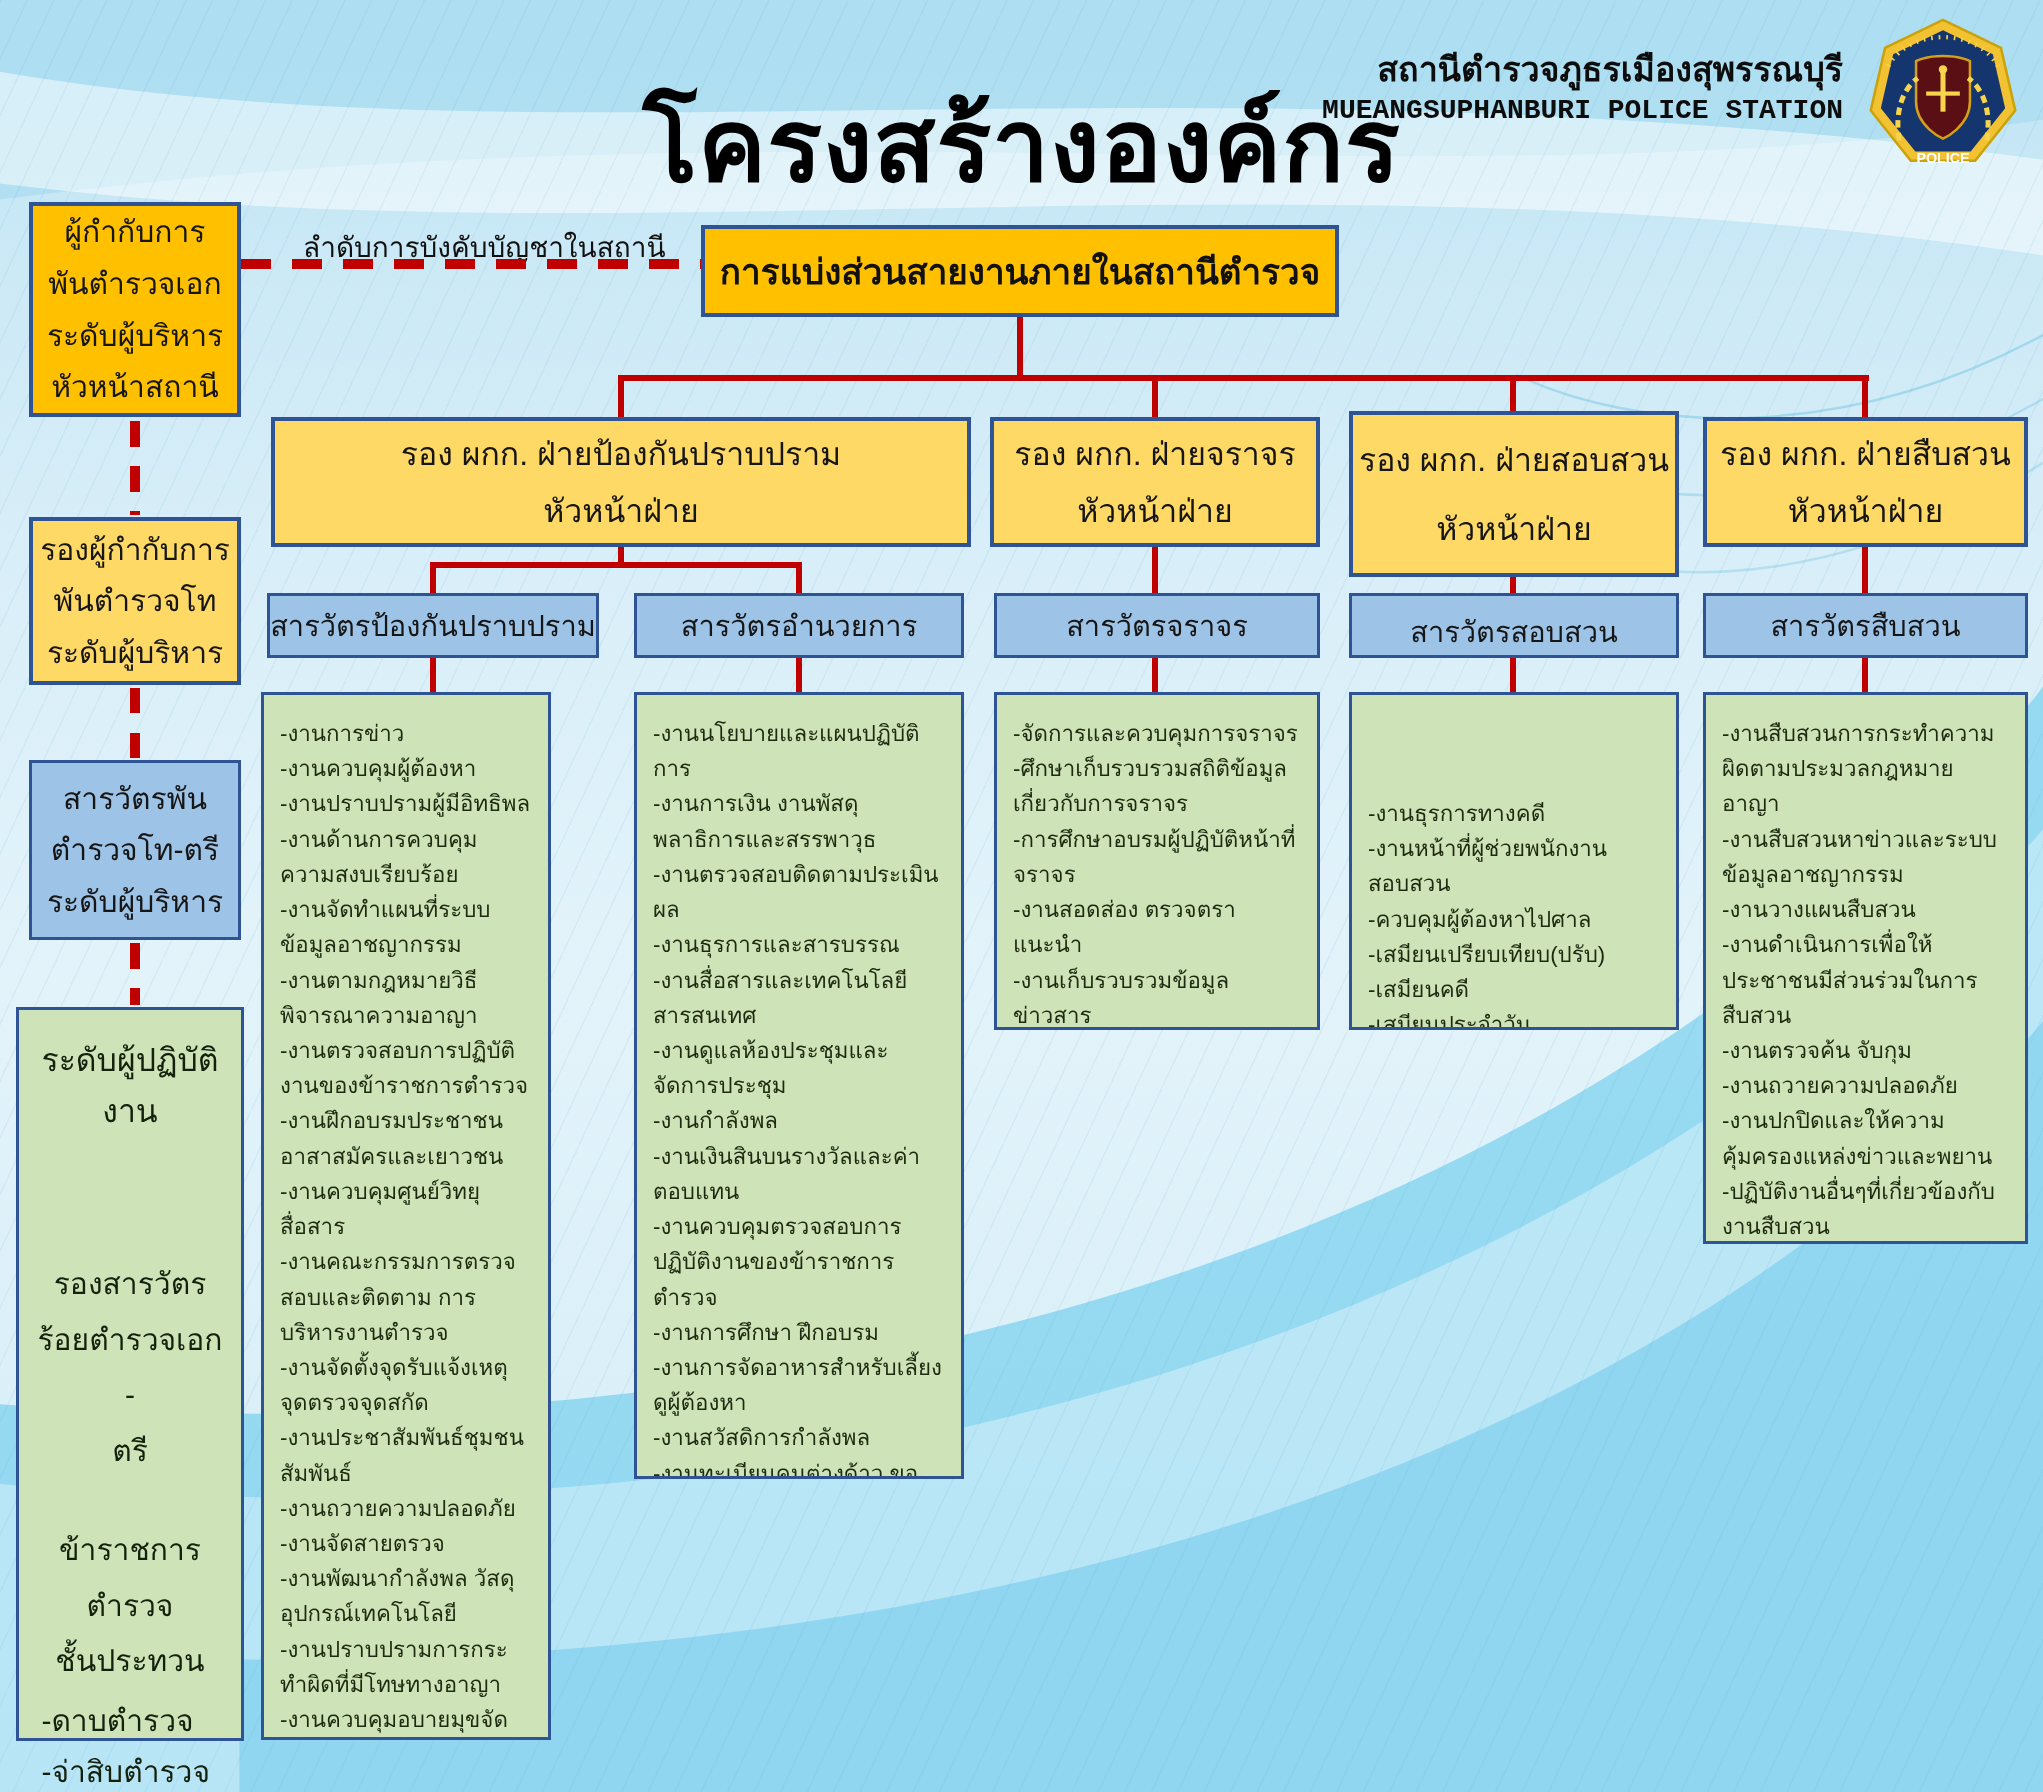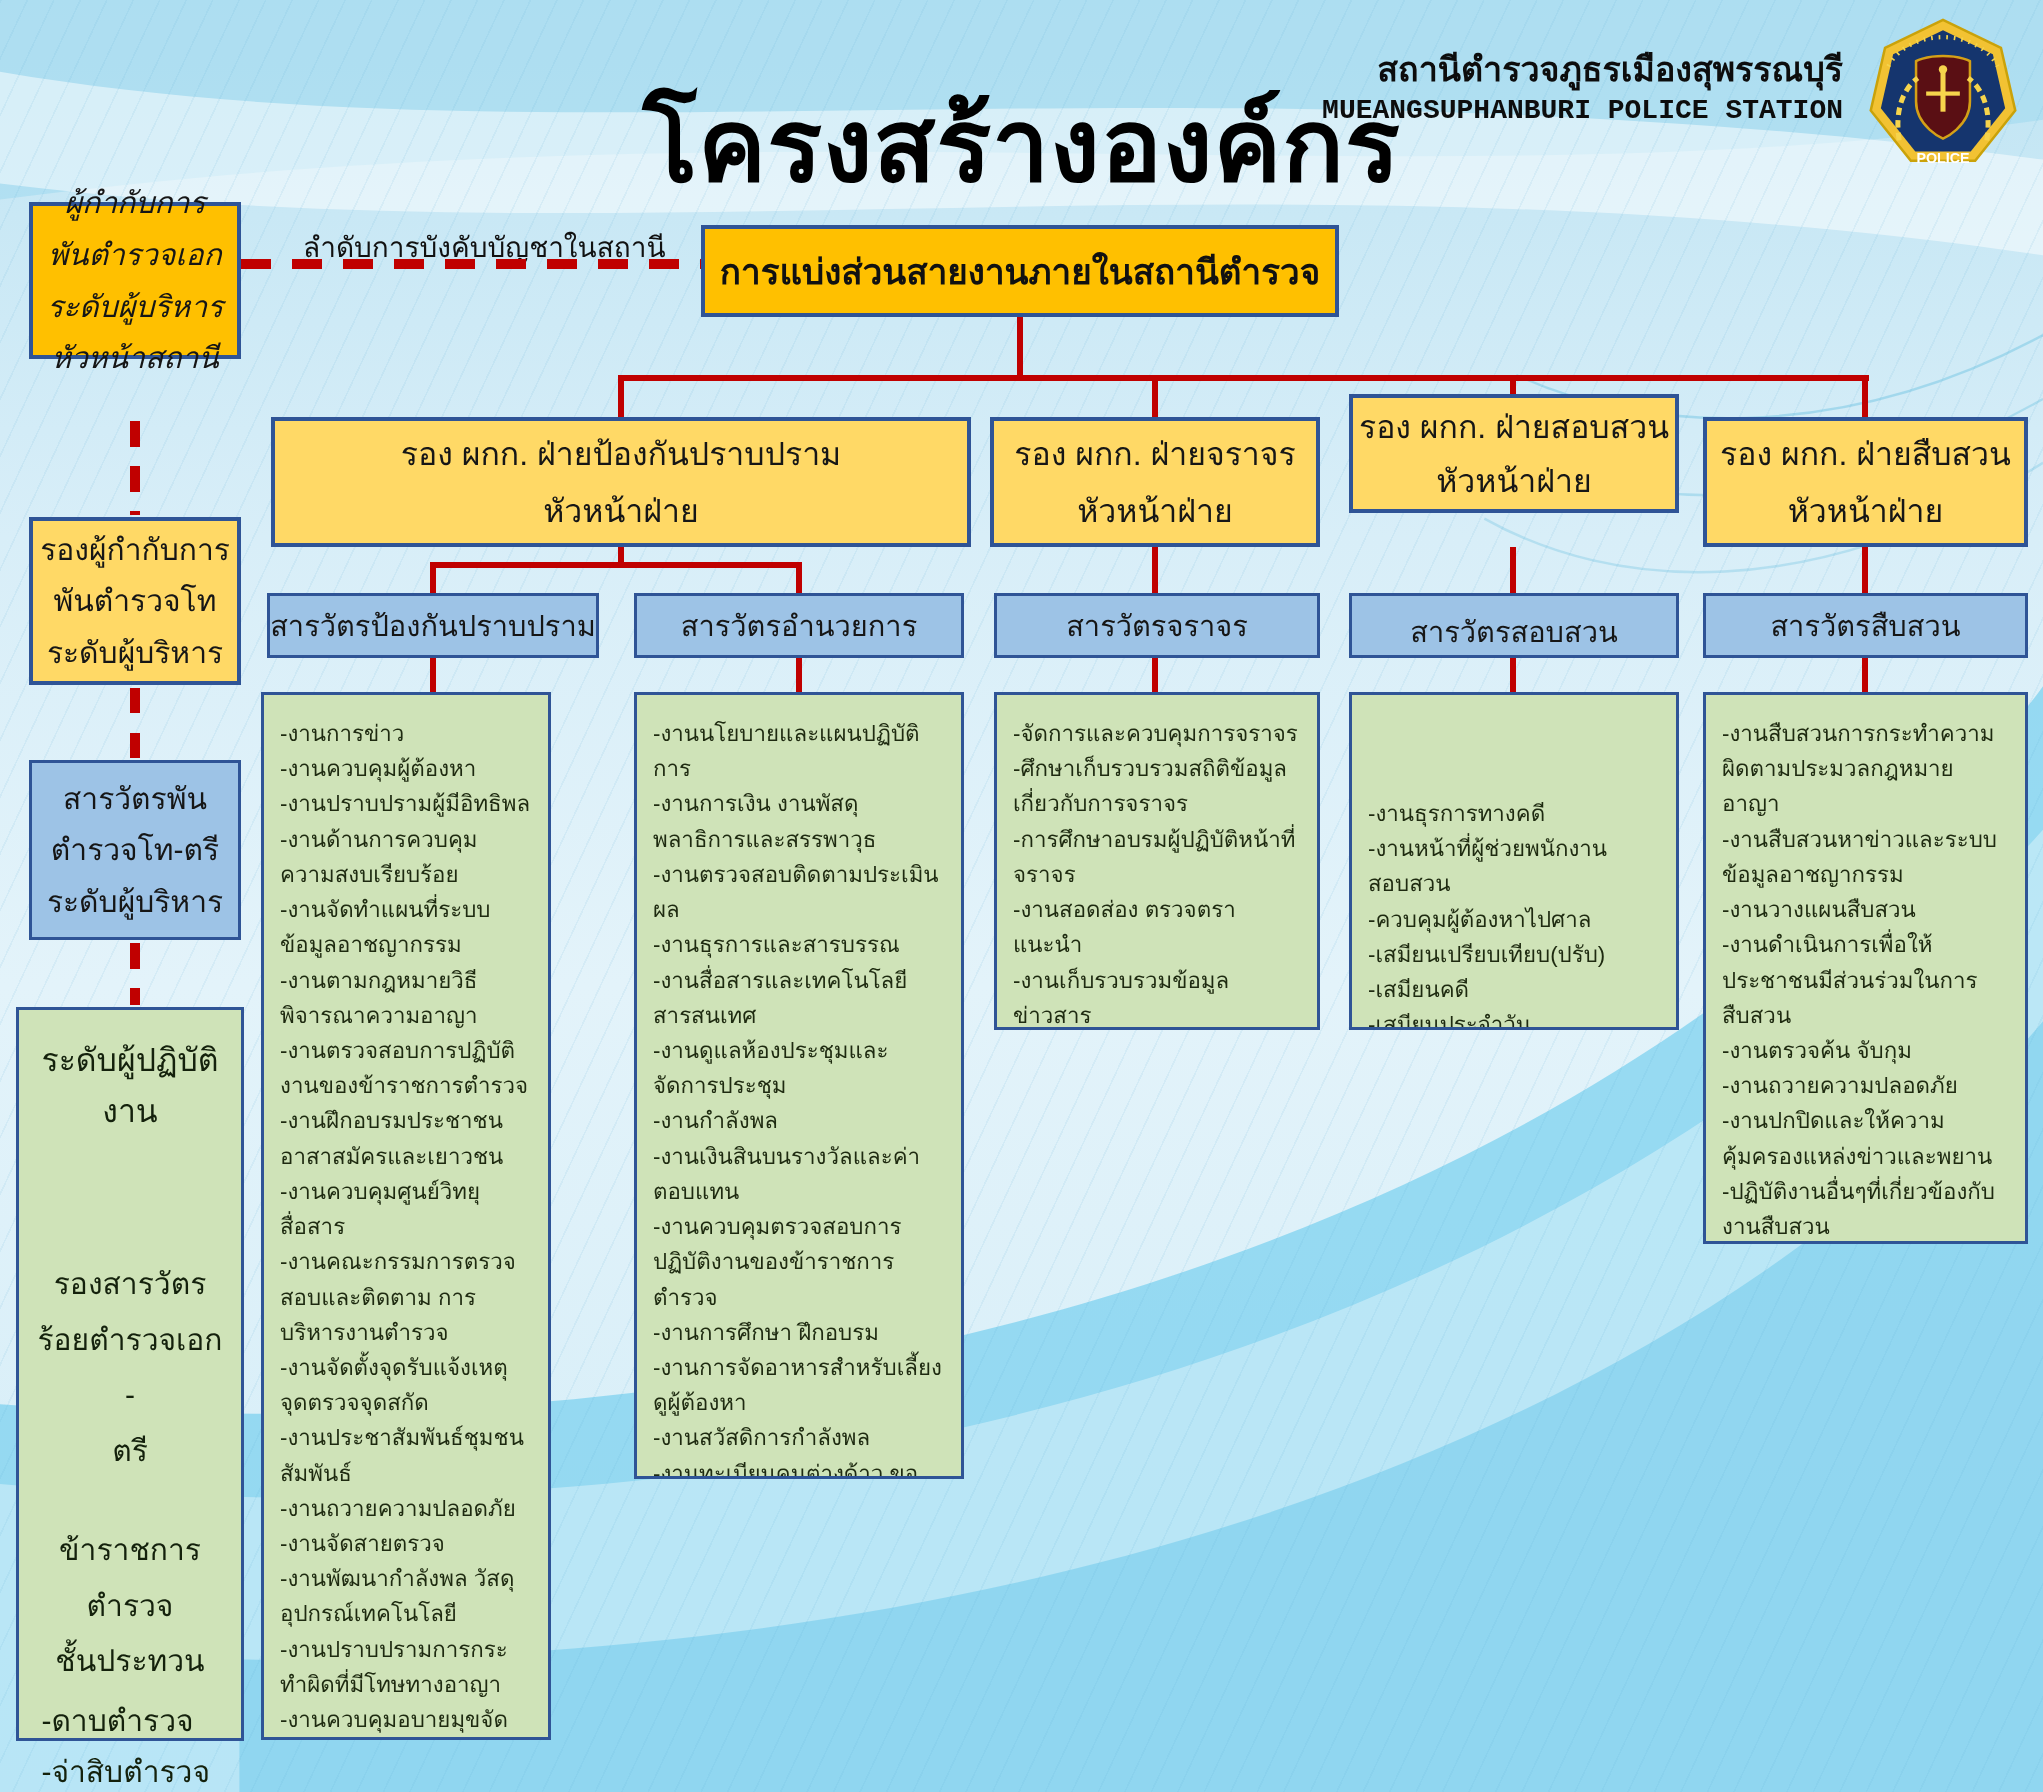--- a/index.html
+++ b/index.html
@@ -110,21 +110,21 @@
 <div class="conn" style="left:796px;top:562px;width:6.4px;height:33px;"></div>
 <div class="conn" style="left:1152px;top:547px;width:6.4px;height:47px;"></div>
 <div class="conn" style="left:1510px;top:547px;width:6.4px;height:47px;"></div>
 <div class="conn" style="left:1862px;top:547px;width:6.4px;height:47px;"></div>
 <div class="conn" style="left:430px;top:658px;width:6.4px;height:35px;"></div>
 <div class="conn" style="left:796px;top:658px;width:6.4px;height:35px;"></div>
 <div class="conn" style="left:1152px;top:658px;width:6.4px;height:35px;"></div>
 <div class="conn" style="left:1510px;top:658px;width:6.4px;height:35px;"></div>
 <div class="conn" style="left:1862px;top:658px;width:6.4px;height:35px;"></div>
 
-<div class="box gold" style="left:29px;top:202px;width:212px;height:157px;font-style:italic;">
+<div class="box gold" style="left:29px;top:202px;width:212px;height:215px;">
   <div>
       <div class="bline">ผู้กำกับการ</div>
       <div class="bline">พันตำรวจเอก</div>
       <div class="bline">ระดับผู้บริหาร</div>
       <div class="bline">หัวหน้าสถานี</div>
     </div>
 </div>
 <div class="box gold2" style="left:29px;top:517px;width:212px;height:168px;">
   <div>
       <div class="bline">รองผู้กำกับการ</div>
@@ -166,21 +166,21 @@
       <div class="dept-line">รอง ผกก. ฝ่ายป้องกันปราบปราม</div>
       <div class="dept-line">หัวหน้าฝ่าย</div>
     </div>
 </div>
 <div class="box gold2 dept" style="left:990px;top:417px;width:330px;height:130px;">
   <div style="display:flex;flex-direction:column;justify-content:space-evenly;height:100%;">
       <div class="dept-line">รอง ผกก. ฝ่ายจราจร</div>
       <div class="dept-line">หัวหน้าฝ่าย</div>
     </div>
 </div>
-<div class="box gold2 dept" style="left:1349px;top:394px;width:330px;height:119px;">
+<div class="box gold2 dept" style="left:1349px;top:411px;width:330px;height:166px;">
   <div style="display:flex;flex-direction:column;justify-content:space-evenly;height:100%;">
       <div class="dept-line">รอง ผกก. ฝ่ายสอบสวน</div>
       <div class="dept-line">หัวหน้าฝ่าย</div>
     </div>
 </div>
 <div class="box gold2 dept" style="left:1703px;top:417px;width:325px;height:130px;">
   <div style="display:flex;flex-direction:column;justify-content:space-evenly;height:100%;">
       <div class="dept-line">รอง ผกก. ฝ่ายสืบสวน</div>
       <div class="dept-line">หัวหน้าฝ่าย</div>
     </div>

